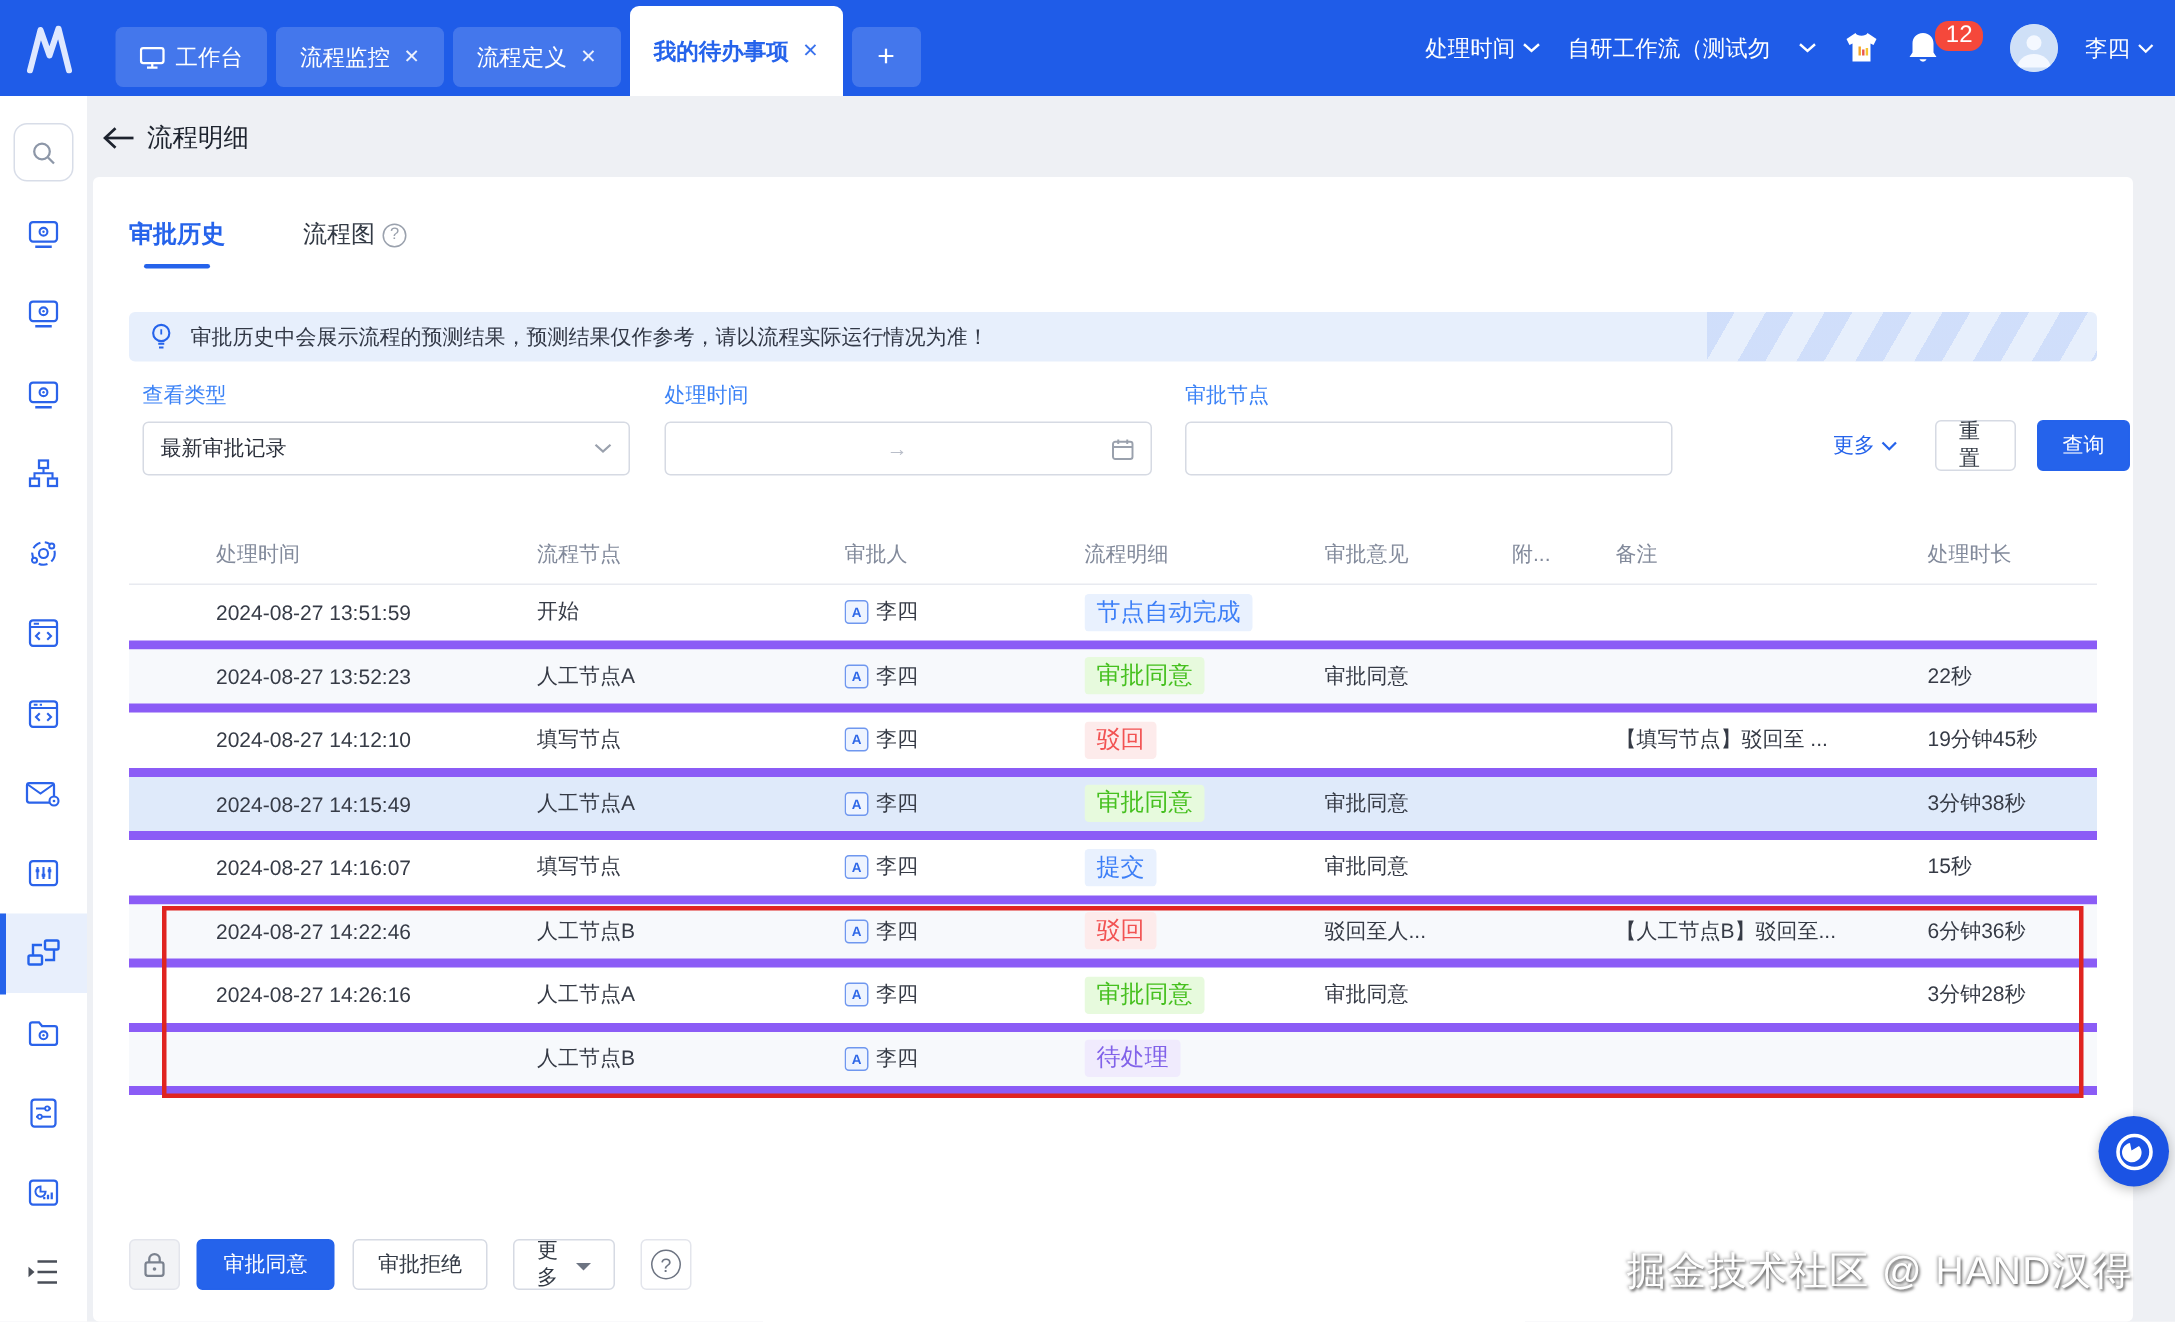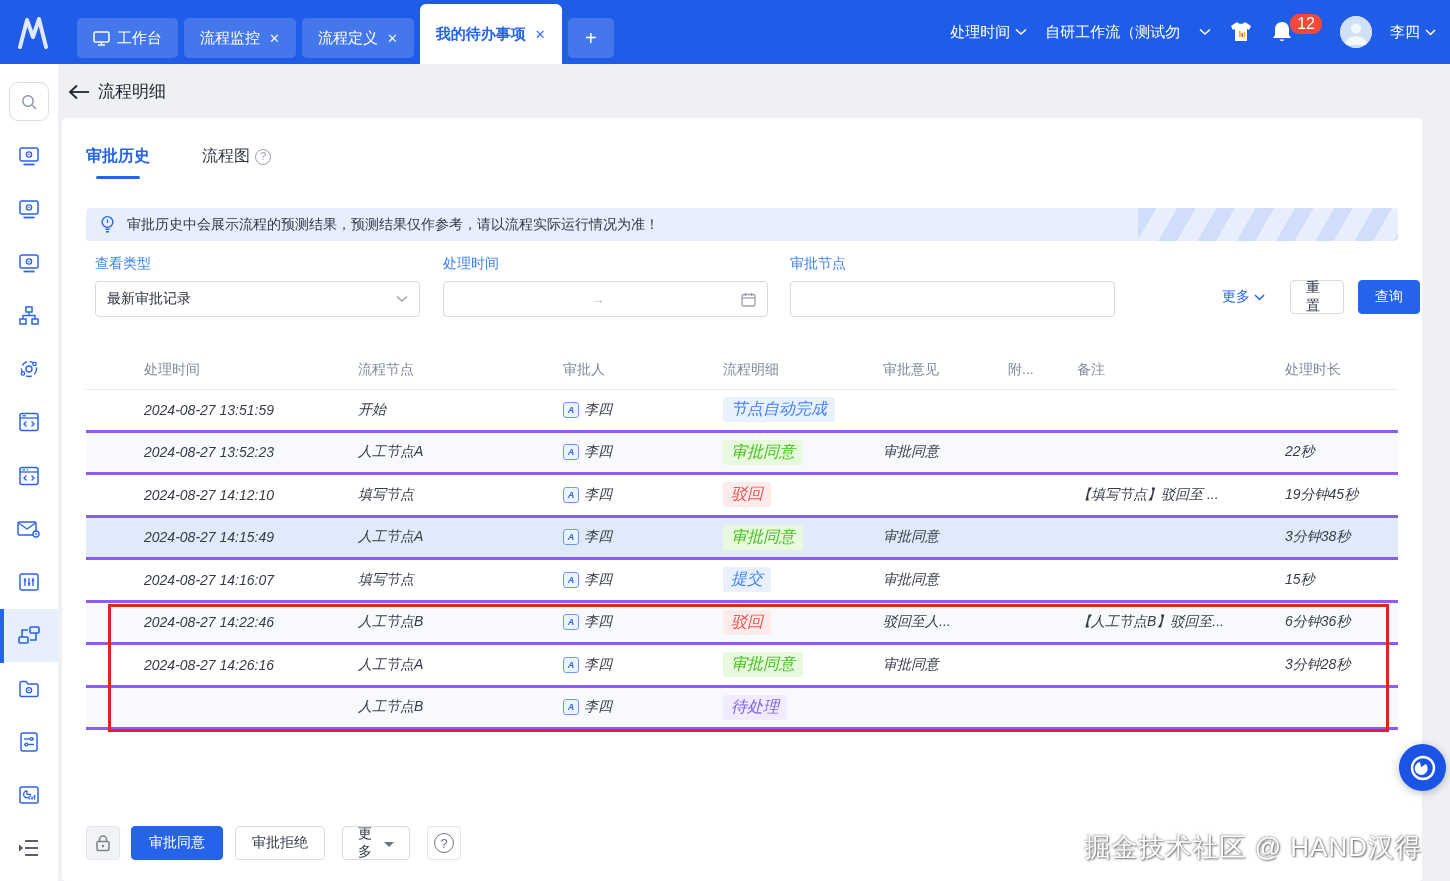--- a/index.html
+++ b/index.html
@@ -72,21 +72,21 @@
   .btn.primary { background:#2563eb; border-color:#2563eb; color:#fff; }
   .link-more { color:#2563eb; font-size:14px; display:inline-flex; gap:4px;
     align-items:center; cursor:pointer; }
 
   
   .table { position:absolute; left:24px; top:232px; width:1312px; }
   .tgrid { display:grid;
     grid-template-columns:58px 214px 205px 160px 160px 125px 69px 208px 1fr;
     align-items:center; }
   .thead { height:40px; color:#828a9b; font-size:14px; border-bottom:1px solid #e8eaf0; }
-  .trow { height:42.5px; font-size:14px; color:#363b46; border-bottom:3px solid #8b5cf6;font-style:italic; }
+  .trow { height:42.5px; font-size:14px; color:#363b46; border-bottom:6px solid #8b5cf6; }
   .trow.zebra { background:#f7f9fc; }
   .trow.hl { background:#dfeafa; }
   .tcell { white-space:nowrap; overflow:hidden; text-overflow:ellipsis; padding-right:8px; }
   .approver { display:flex; align-items:center; gap:5px; }
   .mini-avatar { width:16px; height:16px; border:1px solid #6f97ef; border-radius:3px;
     background:#eef4ff; color:#2f68e8; font-size:9px; font-weight:bold;
     display:inline-flex; align-items:center; justify-content:center; }
   .tag { display:inline-block; padding:2px 8px; border-radius:3px; font-size:16px; }
   .tag-blue { color:#3d7ff7; background:#e9f1fe; }
   .tag-green { color:#46c01f; background:#e7fadd; }

